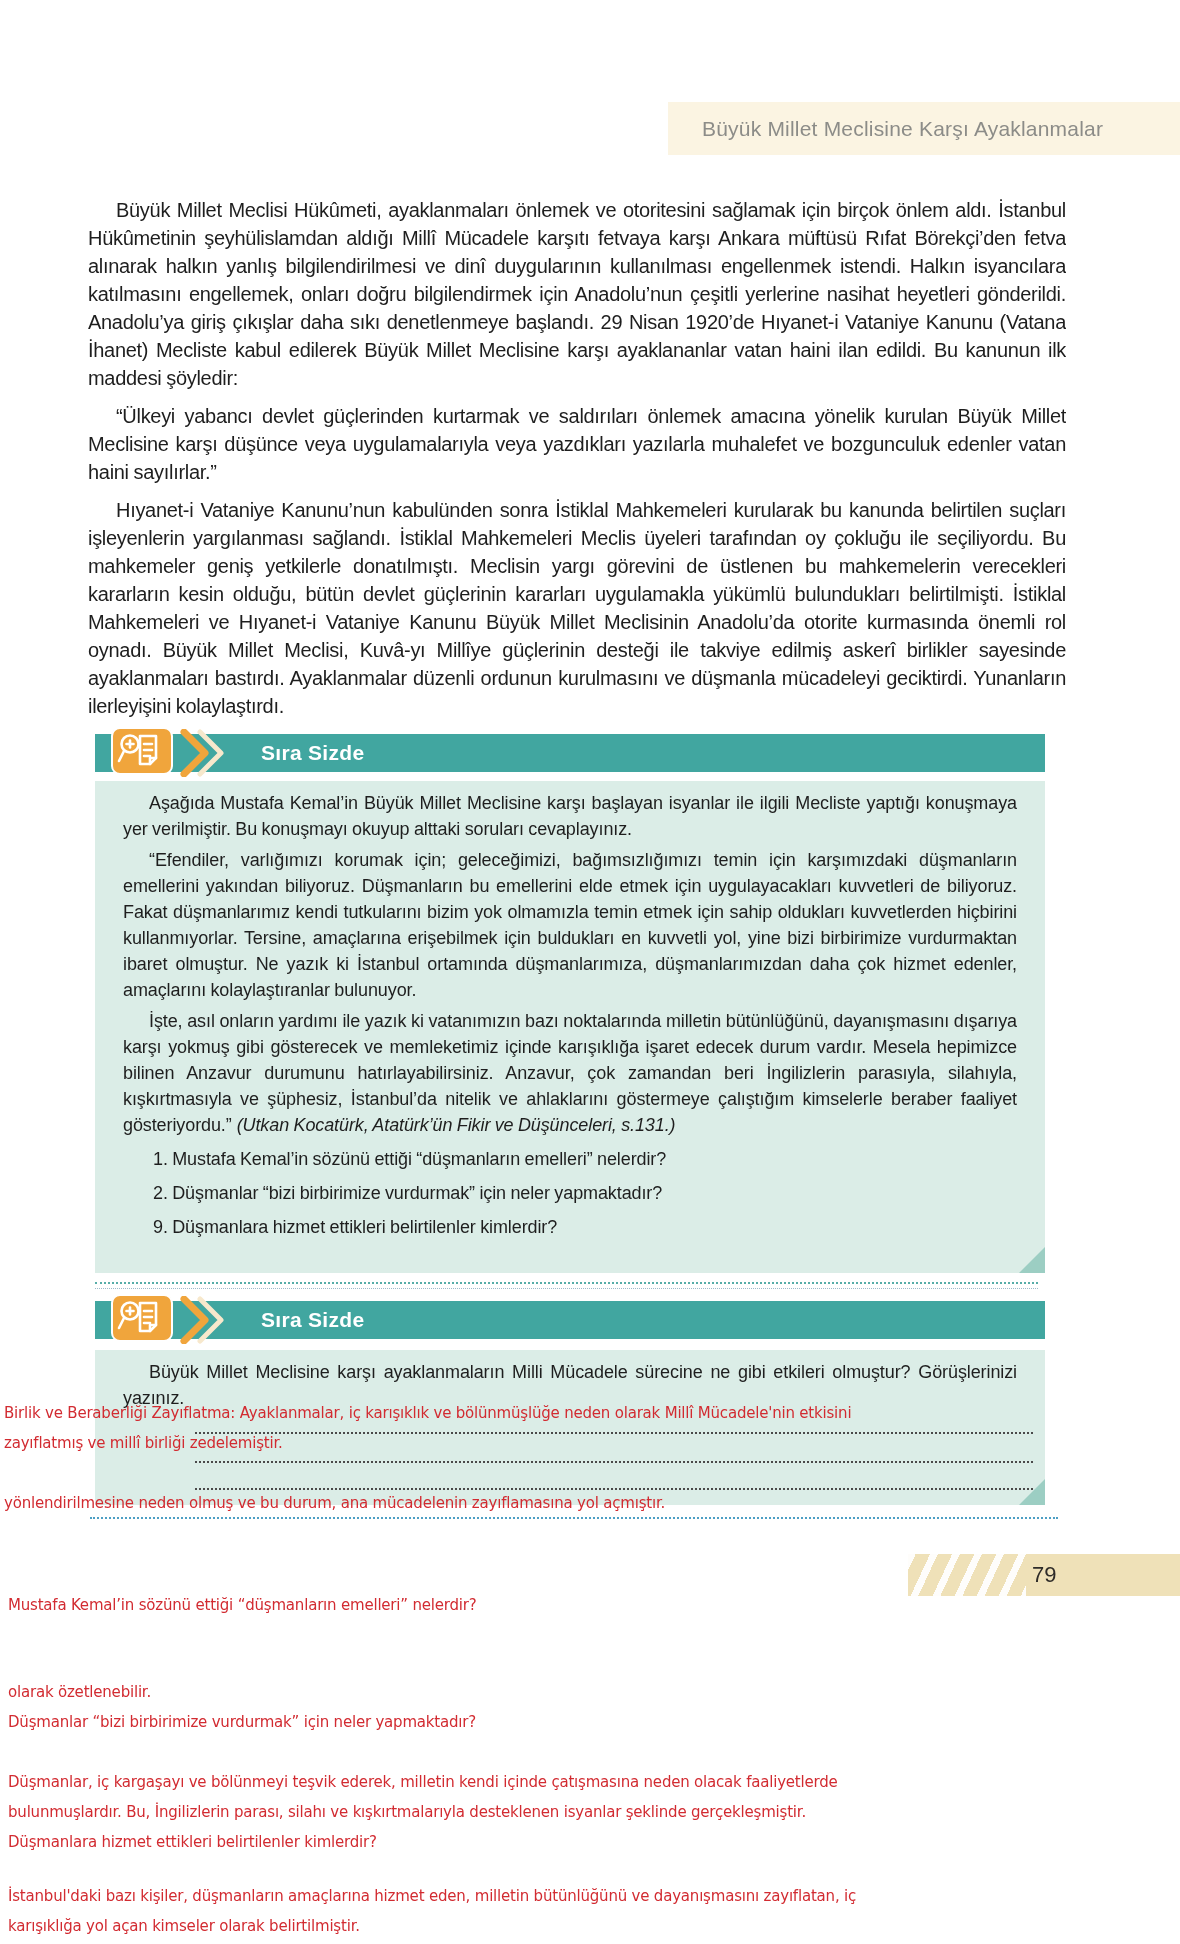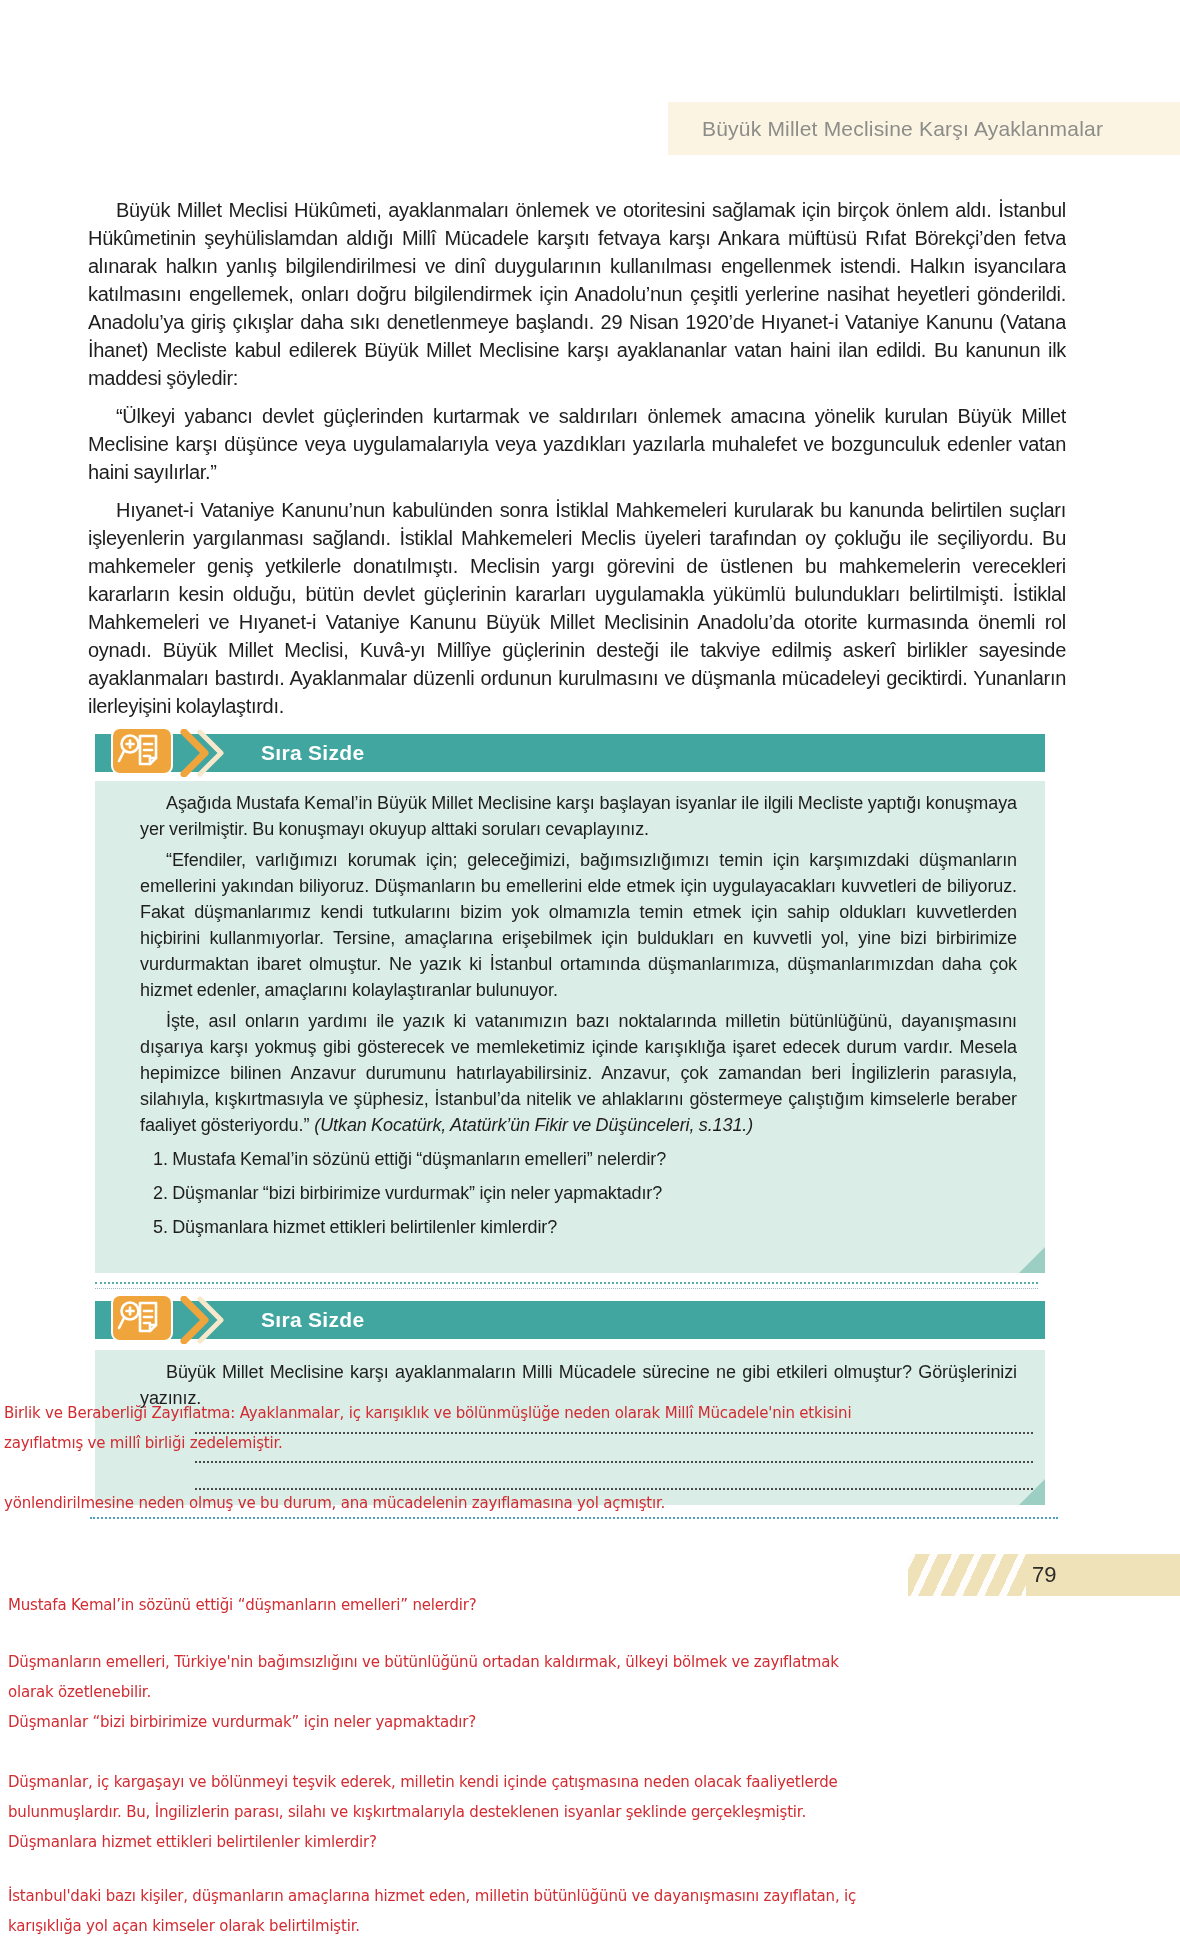--- a/index.html
+++ b/index.html
@@ -26,21 +26,21 @@
   .ss-chevrons{position:absolute;left:84px;top:-5px;}
   .ss-label{position:absolute;left:146px;top:50%;transform:translateY(-50%);
             color:#ffffff;font-weight:bold;font-size:21px;letter-spacing:.3px;margin-left:20px;}
 
   
   .ss-box{position:absolute;left:95px;width:950px;background:#dbede7;box-sizing:border-box;
           padding:9px 28px 6px 28px;font-size:18px;line-height:26px;text-align:justify;
           letter-spacing:-.1px;word-spacing:-.5px;}
   .box1{top:781px;height:492px;overflow:hidden;}
   .box2{top:1350px;height:155px;}
-  .ss-box p{margin:0 0 5px 17px;text-indent:26px;}
+  .ss-box p{margin:0 0 5px 0;text-indent:26px;}
   .ss-box p.q{text-indent:0;margin:8px 0 0 30px;text-align:left;}
   .cite{font-style:italic;margin-left:5px;}
   .fold{position:absolute;right:0;bottom:0;width:0;height:0;
         border-left:26px solid transparent;border-bottom:26px solid #9ccec3;}
 
   
   .sep-dotted{position:absolute;left:95px;top:1282px;width:943px;height:4px;
               border-top:2px dotted #57ada8;border-bottom:1px dotted #9fb9c9;}
   .ans-line{position:absolute;left:100px;width:838px;height:0;border-top:2px dotted #4a4a4a;}
   .long-line{position:absolute;left:90px;top:1517px;width:968px;height:0;
@@ -94,21 +94,21 @@
     </div>
     <span class="ss-label">Sıra Sizde</span>
   </div>
 
   <div class="ss-box box1">
     <p>Aşağıda Mustafa Kemal’in Büyük Millet Meclisine karşı başlayan isyanlar ile ilgili Mecliste yaptığı konuşmaya yer verilmiştir. Bu konuşmayı okuyup alttaki soruları cevaplayınız.</p>
     <p>“Efendiler, varlığımızı korumak için; geleceğimizi, bağımsızlığımızı temin için karşımızdaki düşmanların emellerini yakından biliyoruz. Düşmanların bu emellerini elde etmek için uygulayacakları kuvvetleri de biliyoruz. Fakat düşmanlarımız kendi tutkularını bizim yok olmamızla temin etmek için sahip oldukları kuvvetlerden hiçbirini kullanmıyorlar. Tersine, amaçlarına erişebilmek için buldukları en kuvvetli yol, yine bizi birbirimize vurdurmaktan ibaret olmuştur. Ne yazık ki İstanbul ortamında düşmanlarımıza, düşmanlarımızdan daha çok hizmet edenler, amaçlarını kolaylaştıranlar bulunuyor.</p>
     <p><span>İşte, asıl onların yardımı ile yazık ki vatanımızın bazı noktalarında milletin bütünlüğünü, dayanışmasını dışarıya karşı yokmuş gibi gösterecek ve memleketimiz içinde karışıklığa işaret edecek durum vardır. Mesela hepimizce bilinen Anzavur durumunu hatırlayabilirsiniz. Anzavur, çok zamandan beri İngilizlerin parasıyla, silahıyla, kışkırtmasıyla ve şüphesiz, İstanbul’da nitelik ve ahlaklarını göstermeye çalıştığım kimselerle beraber faaliyet gösteriyordu.”</span><span class="cite">(Utkan Kocatürk, Atatürk’ün Fikir ve Düşünceleri, s.131.)</span></p>
     <p class="q">1. Mustafa Kemal’in sözünü ettiği “düşmanların emelleri” nelerdir?</p>
     <p class="q">2. Düşmanlar “bizi birbirimize vurdurmak” için neler yapmaktadır?</p>
-    <p class="q">5. Düşmanlara hizmet ettikleri belirtilenler kimlerdir?</p>
+    <p class="q">9. Düşmanlara hizmet ettikleri belirtilenler kimlerdir?</p>
     <div class="fold"></div>
   </div>
 
   <div class="sep-dotted"></div>
 
   <div class="ss-bar bar2">
     <div class="ss-icon">
       <svg width="58" height="44" viewBox="0 0 58 44" fill="none" stroke="#ffffff" stroke-width="2.6" stroke-linecap="round" stroke-linejoin="round">
         <path d="M27 7 h16 v22 l-6 6 h-10 z"></path>
         <path d="M43 29 l-6 0 0 6"></path>
@@ -142,21 +142,20 @@
 
   <div class="badge">
     <div class="stripes"></div>
     <span>79</span>
   </div>
 
   <div class="red-note" style="top:1404px;left:4px;">Birlik ve Beraberliği Zayıflatma: Ayaklanmalar, iç karışıklık ve bölünmüşlüğe neden olarak Millî Mücadele'nin etkisini</div>
   <div class="red-note" style="top:1434px;left:4px;">zayıflatmış ve millî birliği zedelemiştir.</div>
   <div class="red-note" style="top:1494px;left:4px;">yönlendirilmesine neden olmuş ve bu durum, ana mücadelenin zayıflamasına yol açmıştır.</div>
   <div class="red-note" style="top:1596px;left:8px;">Mustafa Kemal’in sözünü ettiği “düşmanların emelleri” nelerdir?</div>
-  <div class="red-note" style="top:1653px;left:8px;">Düşmanların emelleri, Türkiye'nin bağımsızlığını ve bütünlüğünü ortadan kaldırmak, ülkeyi bölmek ve zayıflatmak</div>
   <div class="red-note" style="top:1683px;left:8px;">olarak özetlenebilir.</div>
   <div class="red-note" style="top:1773px;left:8px;">Düşmanlar, iç kargaşayı ve bölünmeyi teşvik ederek, milletin kendi içinde çatışmasına neden olacak faaliyetlerde</div>
   <div class="red-note" style="top:1713px;left:8px;">Düşmanlar “bizi birbirimize vurdurmak” için neler yapmaktadır?</div>
   <div class="red-note" style="top:1803px;left:8px;">bulunmuşlardır. Bu, İngilizlerin parası, silahı ve kışkırtmalarıyla desteklenen isyanlar şeklinde gerçekleşmiştir.</div>
   <div class="red-note" style="top:1833px;left:8px;">Düşmanlara hizmet ettikleri belirtilenler kimlerdir?</div>
   <div class="red-note" style="top:1887px;left:8px;">İstanbul'daki bazı kişiler, düşmanların amaçlarına hizmet eden, milletin bütünlüğünü ve dayanışmasını zayıflatan, iç</div>
   <div class="red-note" style="top:1917px;left:8px;">karışıklığa yol açan kimseler olarak belirtilmiştir.</div>
 
 </div>
 

